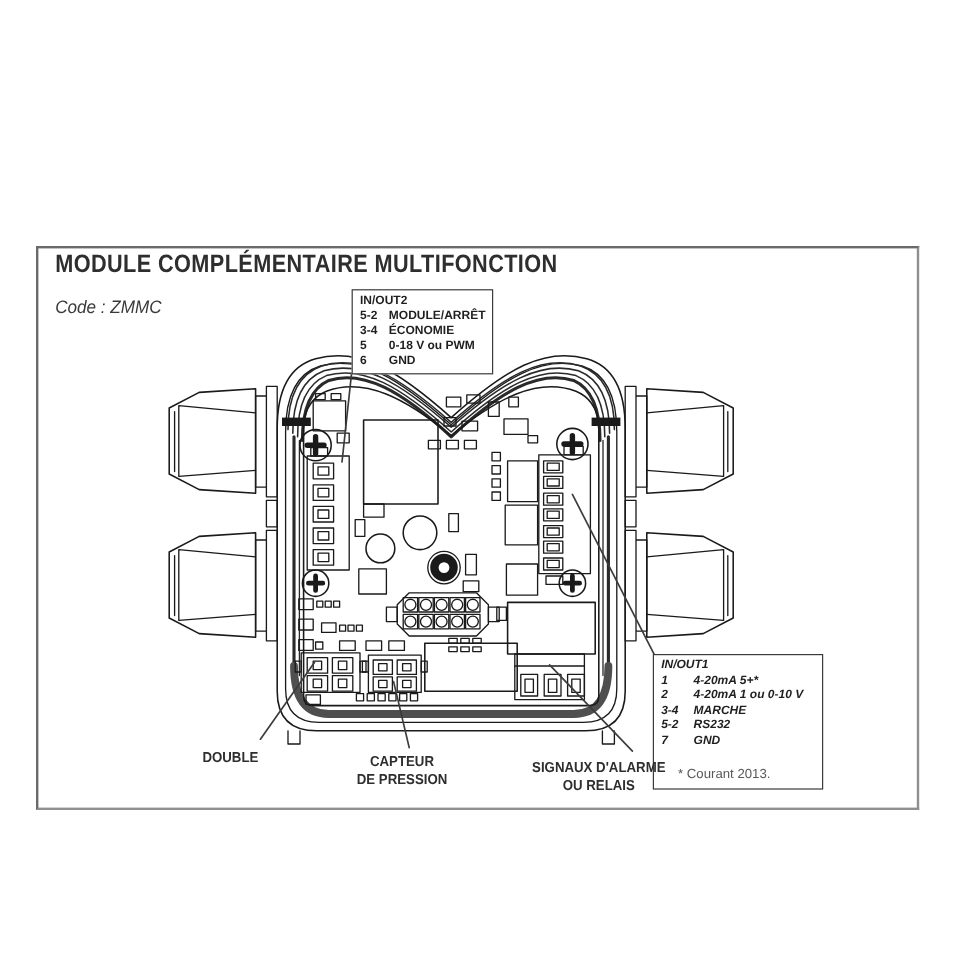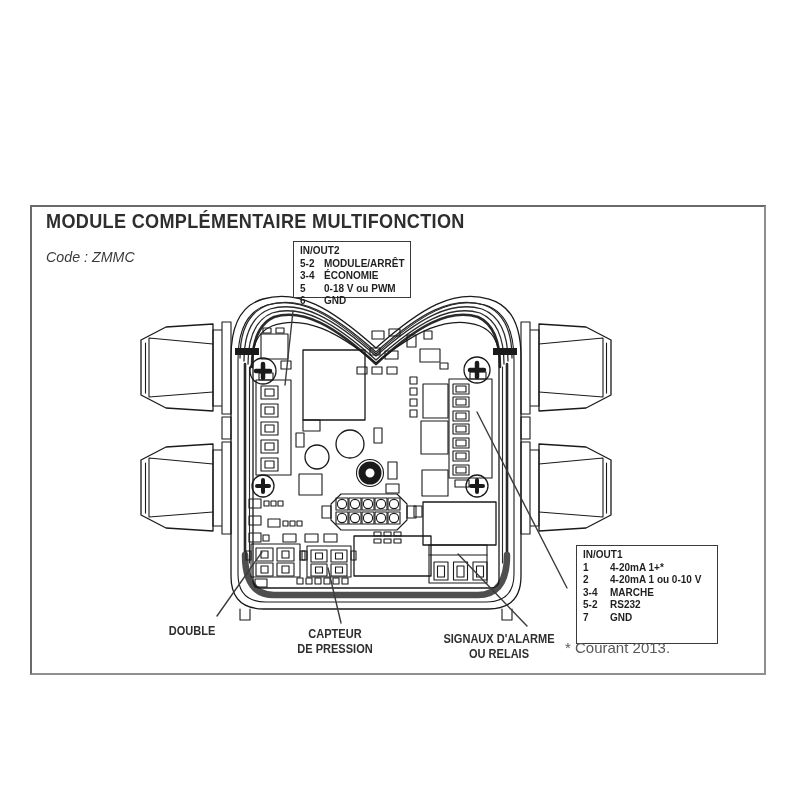--- a/index.html
+++ b/index.html
@@ -28,21 +28,21 @@
   }
   .co-row { display:flex; }
   .co-pins { flex:none; width:24px; }
   .callout.io1 .co-pins { width:27px; }
   .diagram-label {
     position:absolute; font-size:12px; font-weight:bold; color:#2e2e2e;
     text-align:center; line-height:14.5px; white-space:nowrap;
     transform:scaleX(0.92); transform-origin:center top;
   }
   .footnote {
-    position:absolute; left:565px; top:596px; font-size:15px; color:#595959;
+    position:absolute; left:565px; top:596px; font-size:11px; color:#595959;
     white-space:nowrap;
   }
   svg .thin { stroke-width:1.1; }
 </style>
 </head>
 <body>
 
 <div class="page">
 
   <div class="frame"></div>
@@ -290,45 +290,45 @@
 
     <g stroke="#3c3c3c" stroke-width="1.4">
       <path d="M 293 268 L 285 342"></path>
       <path d="M 477 369 L 567 545"></path>
       <path d="M 217 573 L 262 509"></path>
       <path d="M 341 580 L 328 525"></path>
       <path d="M 527 583 L 458 511"></path>
     </g>
   </svg>
 
-  <div class="callout" style="left:293px; top:198px; width:118px; height:57px;">
+  <div class="callout" style="left:293px; top:198px; width:118px; height:71px;">
     <div>IN/OUT2</div>
     <div class="co-row">
       <span class="co-pins">5-2</span>
       <span>MODULE/ARRÊT</span>
     </div>
     <div class="co-row">
       <span class="co-pins">3-4</span>
       <span>ÉCONOMIE</span>
     </div>
     <div class="co-row">
       <span class="co-pins">5</span>
       <span>0-18 V ou PWM</span>
     </div>
     <div class="co-row">
       <span class="co-pins">6</span>
       <span>GND</span>
     </div>
   </div>
 
-  <div class="callout io1" style="left:576px; top:502px; width:142px; height:99px;">
+  <div class="callout io1" style="left:544px; top:502px; width:142px; height:113px;font-style:italic;">
     <div>IN/OUT1</div>
     <div class="co-row">
       <span class="co-pins">1</span>
-      <span>4-20mA 1+*</span>
+      <span>4-20mA 5+*</span>
     </div>
     <div class="co-row">
       <span class="co-pins">2</span>
       <span>4-20mA 1 ou 0-10 V</span>
     </div>
     <div class="co-row">
       <span class="co-pins">3-4</span>
       <span>MARCHE</span>
     </div>
     <div class="co-row">

